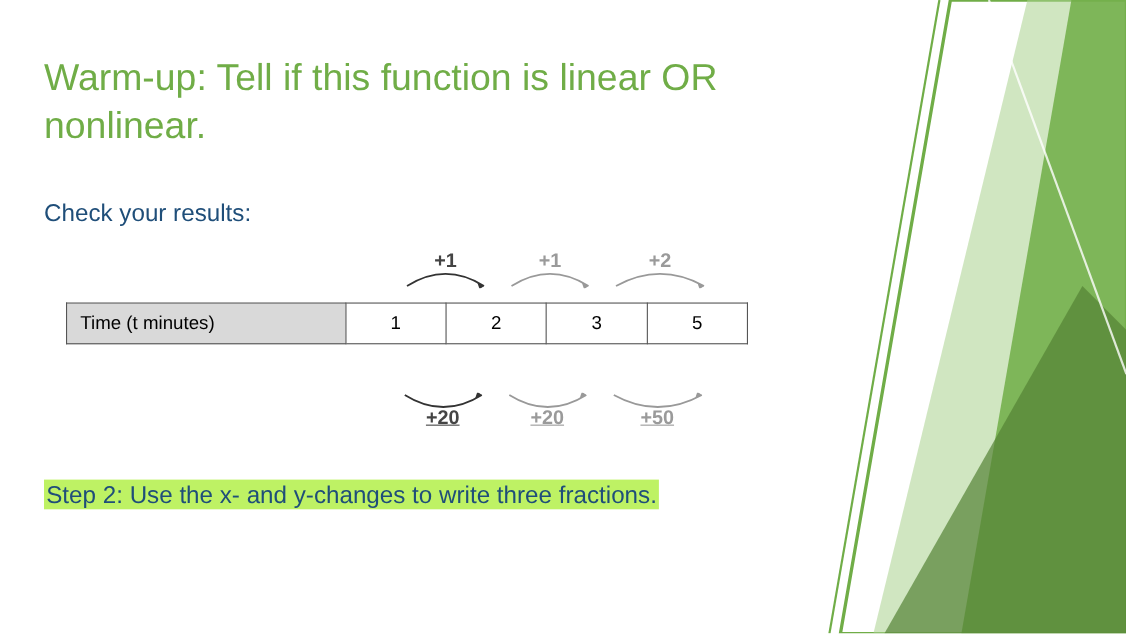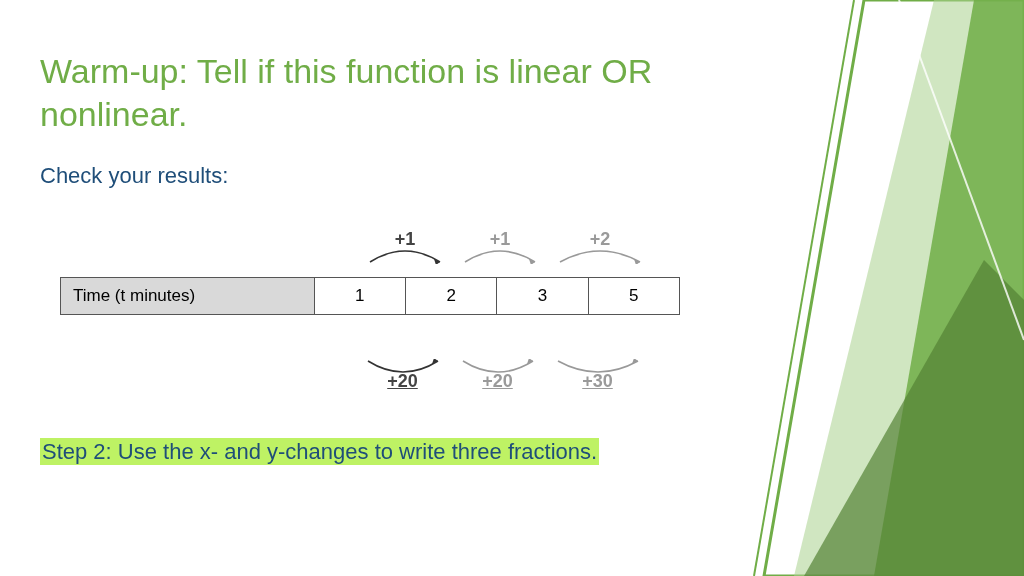--- a/index.html
+++ b/index.html
@@ -5,22 +5,22 @@
   * { box-sizing: border-box; margin: 0; padding: 0; }
   html, body { width: 1024px; height: 576px; overflow: hidden; font-family: "Segoe UI", "Trebuchet MS", sans-serif; }
   body { position: relative; background: #ffffff; }
 
   
   .bg { position: absolute; inset: 0; z-index: 0; pointer-events: none; }
   .bg svg { position: absolute; right: 0; top: 0; height: 576px; width: 300px; }
 
   .content { position: relative; z-index: 1; padding: 50px 60px 30px 40px; width: 820px; }
 
-  .title { color: #70ad47; font-size: 34px; line-height: 1.25; font-weight: 400; margin-bottom: 28px; }
-  .subtitle { color: #1f4e79; font-size: 22px; margin-bottom: 40px; }
+  .title { color: #70ad47; font-size: 34px; line-height: 1.25; font-weight: 400; margin-bottom: 46px; }
+  .subtitle { color: #1f4e79; font-size: 22px; margin-bottom: 20px; }
 
   .figure { position: relative; width: 640px; height: 170px; margin: 0 auto 40px 20px; }
 
   
   .arc-row { position: absolute; left: 0; width: 100%; height: 40px; }
   .arc-top { top: 0; }
   .arc-bottom { bottom: 0; }
   .arc { position: absolute; font-size: 18px; font-weight: bold; color: #444; text-align: center; }
   .arc.grey { color: #9a9a9a; }
   .arc .curve { display: block; margin: 0 auto; }
@@ -105,21 +105,21 @@
             <path d="M5,2 Q40,24 75,2" fill="none" stroke="#999" stroke-width="1.6"></path>
             <path d="M75,2 l-6,3 l2,-6 z" fill="#999"></path>
           </svg>
         <span class="lbl">+20</span>
       </div>
       <div class="arc grey" style="left:485px; width:105px;">
         <svg class="curve" width="90" height="18">
             <path d="M5,2 Q45,24 85,2" fill="none" stroke="#999" stroke-width="1.6"></path>
             <path d="M85,2 l-6,3 l2,-6 z" fill="#999"></path>
           </svg>
-        <span class="lbl">+30</span>
+        <span class="lbl">+50</span>
       </div>
     </div>
 
   </div>
 
   <p class="step2">
     <span class="hl"><span>Step 2:   </span><span>Use the x- and y-changes to write three fractions.</span></span>
   </p>
 </div>
 

